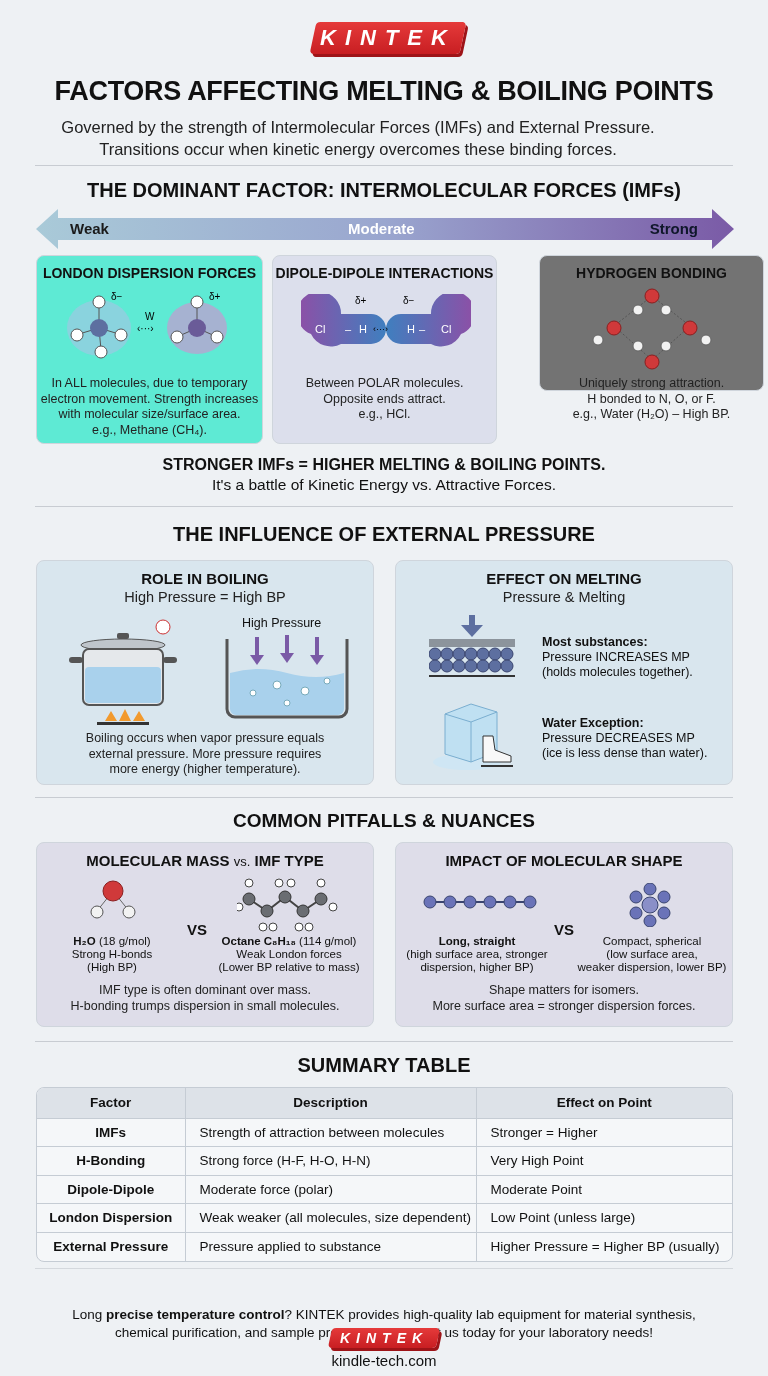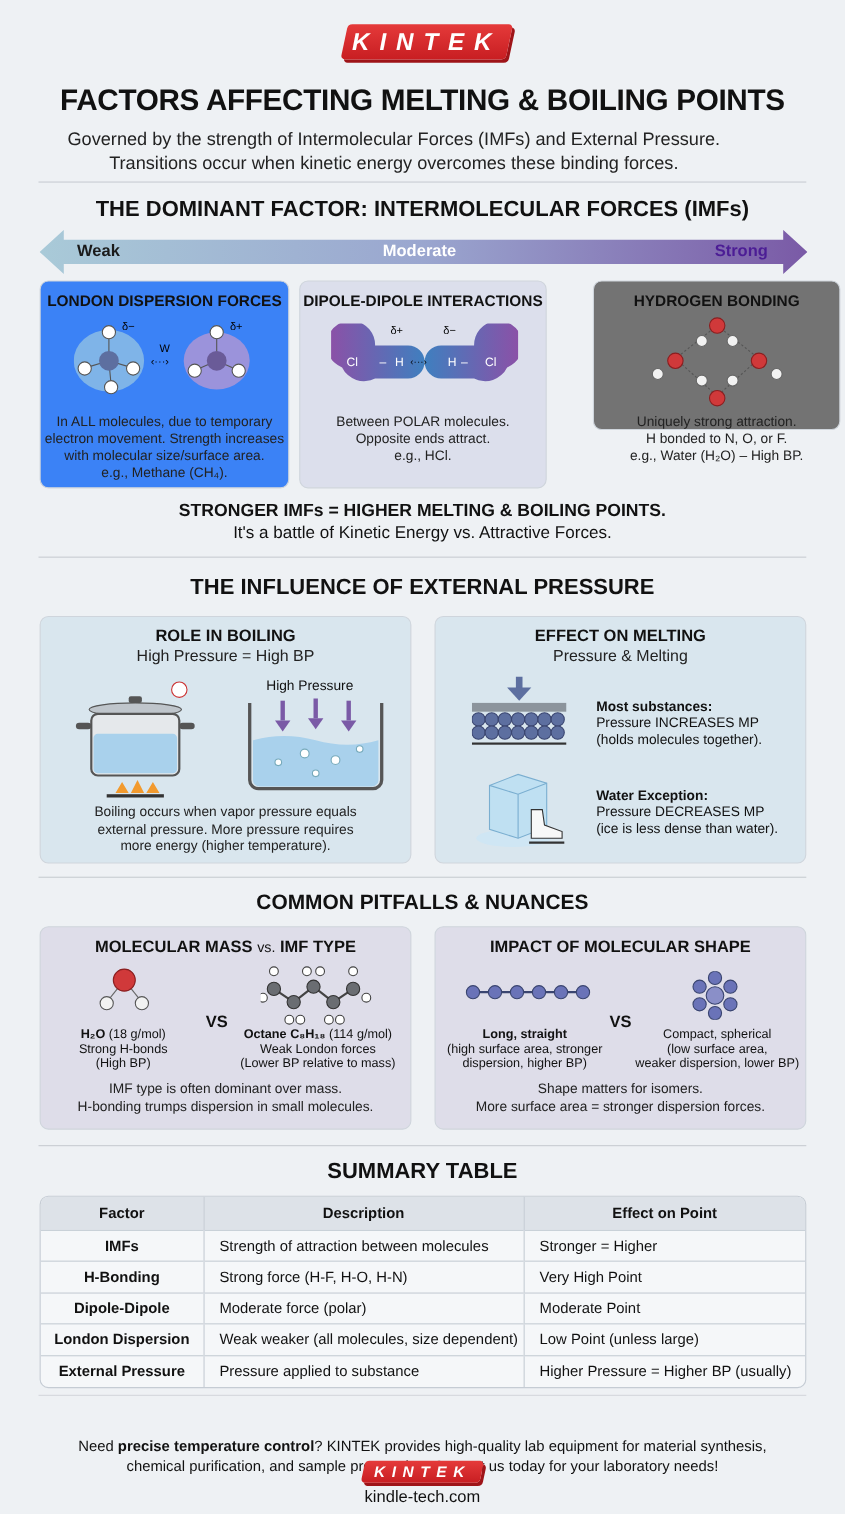--- a/index.html
+++ b/index.html
@@ -45,24 +45,24 @@
         <linearGradient id="ag" x1="0" x2="1">
           <stop offset="0" stop-color="#a9cad8"></stop>
           <stop offset="0.5" stop-color="#9aa6cf"></stop>
           <stop offset="1" stop-color="#7a5aa6"></stop>
         </linearGradient>
       </defs>
     <polygon points="0,20 22,0 22,9 676,9 676,0 698,20 676,40 676,31 22,31 22,40" fill="url(#ag)"></polygon>
   </svg>
   <span class="label" style="left:34px;color:#1a1a1a">Weak</span>
   <span class="label" style="left:312px;color:#fff">Moderate</span>
-  <span class="label" style="right:36px;color:#4c1d95">Strong</span>
-</div>
-
-<div class="card" style="left:36px;top:255px;width:227px;height:189px;background:#3b82f6">
+  <span class="label" style="right:36px;color:#0f172a">Strong</span>
+</div>
+
+<div class="card" style="left:36px;top:255px;width:227px;height:189px;background:#5eead4">
   <div class="t" style="top:9px">LONDON DISPERSION FORCES</div>
   <svg class="abs" style="left:30px;top:30px" width="170" height="80">
     <ellipse cx="32" cy="42" rx="32" ry="28" fill="#9cc9e2" opacity="0.7"></ellipse>
     <ellipse cx="130" cy="42" rx="30" ry="26" fill="#c49ad0" opacity="0.7"></ellipse>
     <line x1="32" y1="42" x2="32" y2="18" stroke="#555"></line>
       <line x1="32" y1="42" x2="12" y2="48" stroke="#555"></line>
       <line x1="32" y1="42" x2="52" y2="48" stroke="#555"></line>
       <line x1="32" y1="42" x2="34" y2="64" stroke="#555"></line>
     <circle cx="32" cy="42" r="9" fill="#5d6fa0"></circle>
     <circle cx="32" cy="16" r="6" fill="#fff" stroke="#555"></circle>
@@ -372,17 +372,17 @@
           <td class="f">External Pressure</td>
           <td>Pressure applied to substance</td>
           <td>Higher Pressure = Higher BP (usually)</td>
         </tr>
     </tbody>
   </table>
 </div>
 <div class="hr" style="top:1268px;background:#d4d8dd"></div>
 
 <div class="abs footer center">
-  <div><span>Need </span><b>precise temperature control</b><span>? KINTEK provides high-quality lab equipment for material synthesis,</span></div>
+  <div><span>Long </span><b>precise temperature control</b><span>? KINTEK provides high-quality lab equipment for material synthesis,</span></div>
   <div>chemical purification, and sample preparation. Contact us today for your laboratory needs!</div>
 </div>
 <div class="logo" style="top:1328px;width:108px;height:20px;line-height:20px;font-size:14px;letter-spacing:6px"><span>KINTEK</span></div>
 <div class="abs center" style="top:1352px;left:0;width:768px;font-size:15px">kindle-tech.com</div>
 
 </body></html>

